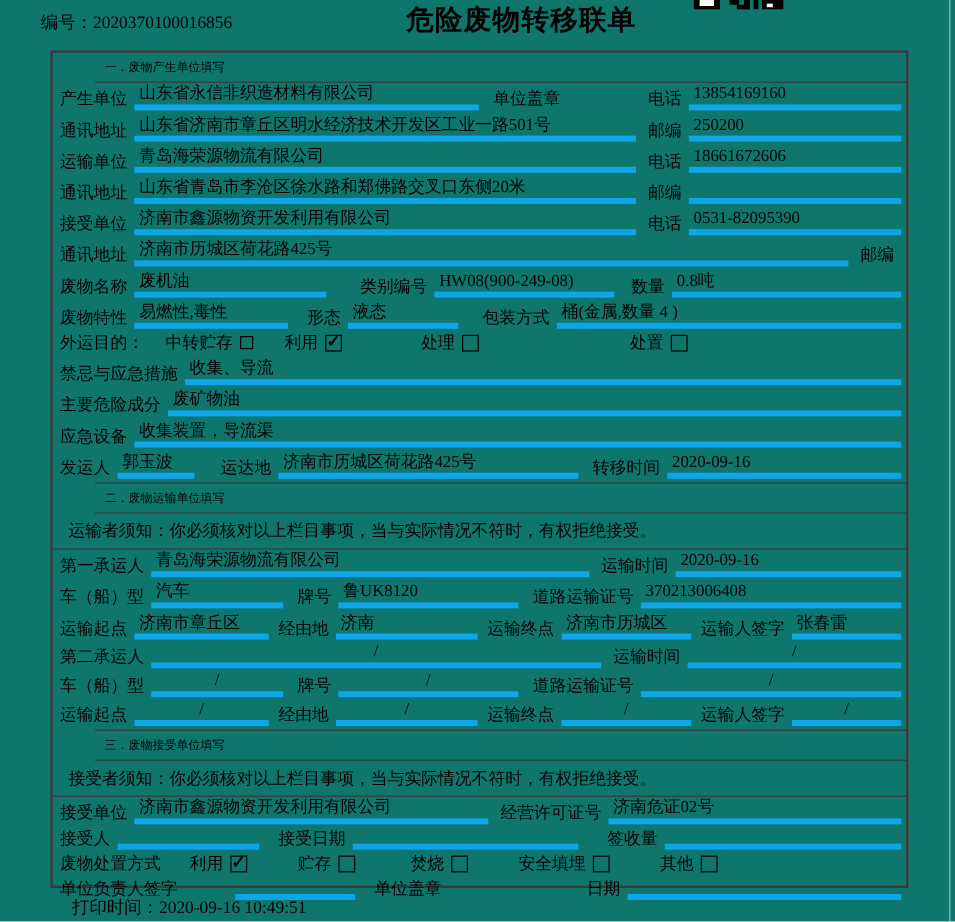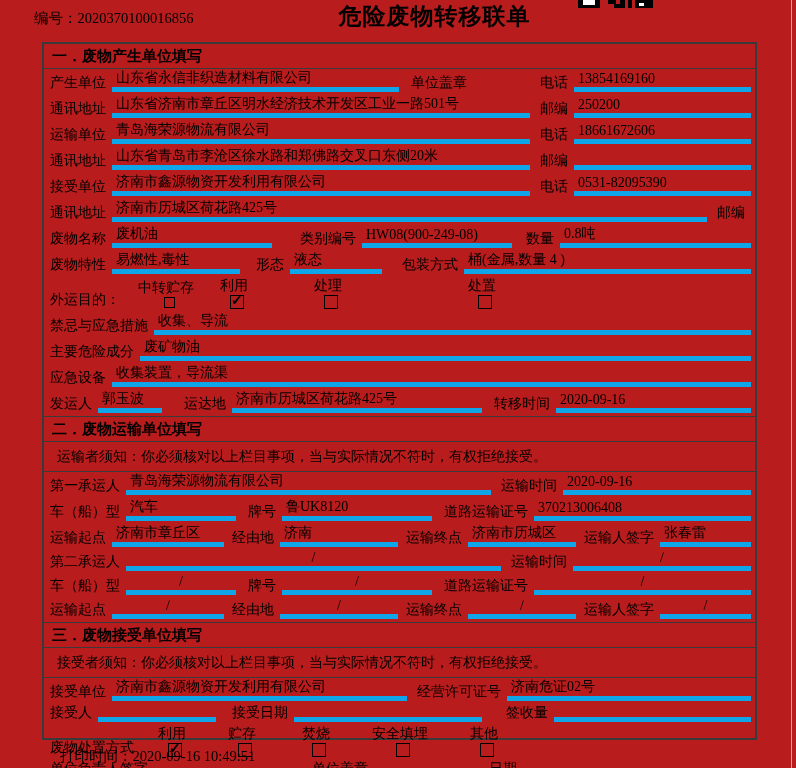--- a/index.html
+++ b/index.html
@@ -1,48 +1,48 @@
 <!DOCTYPE html>
 <html><head>
 <meta charset="utf-8">
 <style>
   html,body{margin:0;padding:0;background:#fff;}
-  .page{position:relative;width:796px;height:768px;background:#b91c1c;overflow:hidden;
+  .page{position:relative;width:796px;height:768px;background:#0f766e;overflow:hidden;
         font-family:"Liberation Serif","DejaVu Serif",serif;color:#000;}
   
   .serial{position:absolute;left:34px;top:9px;font-size:14.5px;white-space:nowrap;}
   .doc-title{position:absolute;left:42px;top:1px;width:715px;text-align:center;
              padding-left:70px;box-sizing:border-box;font-size:23px;font-weight:bold;letter-spacing:1px;}
   .qr{position:absolute;left:578px;top:0;width:75px;height:8px;}
   .edge{position:absolute;left:791px;top:0;width:1px;height:768px;background:#b4b4b4;}
   
   .form{position:absolute;left:42px;top:42px;width:715px;height:698px;box-sizing:border-box;
         border:2px solid #3a3a3a;display:flex;flex-direction:column;font-size:14px;}
   .sec-title{height:24px;flex:0 0 auto;display:flex;align-items:center;padding-left:8px;
-             font-weight:bold;font-size:15px;border-bottom:1.6px solid #3a3a3a;border-top:1.6px solid #3a3a3a;}
+             font-weight:normal;font-size:10px;border-bottom:1.6px solid #3a3a3a;border-top:1.6px solid #3a3a3a;margin-left:35px;}
   .sec-title.first{border-top:none;}
   .note-row{height:29px;flex:0 0 auto;display:flex;align-items:center;padding-left:13px;
             border-bottom:1.6px solid #3a3a3a;}
   .frow{flex:1 1 0;display:flex;align-items:flex-end;padding:0 4px 3px 6px;}
   .lb{white-space:nowrap;margin-right:6px;flex:0 0 auto;}
   .u{border-bottom:5px solid #0ea5e9;padding:0 4px;white-space:nowrap;box-sizing:border-box;
      overflow:hidden;flex:0 0 auto;min-height:17px;}
   .fx{flex:1 1 auto;}
   .c{text-align:center;}
   .sp{flex:1 1 auto;}
   .w64{width:64px}.w92{width:92px}.w100{width:100px}.w108{width:108px}.w110{width:110px}
   .w112{width:112px}.w118{width:118px}.w128{width:128px}.w150{width:150px}.w160{width:160px}
   .w177{width:177px}.w178{width:178px}.w188{width:188px}.w228{width:228px}.w250{width:250px}
   .w287{width:287px}.w295{width:295px}
   .ml8{margin-left:8px}.ml10{margin-left:10px}.ml12{margin-left:12px}.ml14{margin-left:14px}
   .ml16{margin-left:16px}.ml18{margin-left:18px}.ml20{margin-left:20px}.ml22{margin-left:22px}
   .ml24{margin-left:24px}.ml26{margin-left:26px}.ml28{margin-left:28px}.ml42{margin-left:42px}
   .ml46{margin-left:46px}.ml66{margin-left:66px}.ml126{margin-left:126px}.mla{margin-left:auto}
   
-  .opt{white-space:nowrap;display:flex;align-items:center;flex-direction:column;}
+  .opt{white-space:nowrap;display:flex;align-items:center;}
   .cb{width:12px;height:12px;border:1.2px solid #000;display:inline-block;margin-left:6px;
       position:relative;flex:0 0 auto;}
   .cb.checked::after{content:"\2713";position:absolute;left:0px;top:-4px;font-size:14px;font-weight:bold;}
   .cb-sm{width:9px;height:9px;margin-bottom:1px;}
   
   .footer{position:absolute;left:60px;top:747px;font-size:14.5px;white-space:nowrap;}
 </style>
 </head>
 <body>
 

